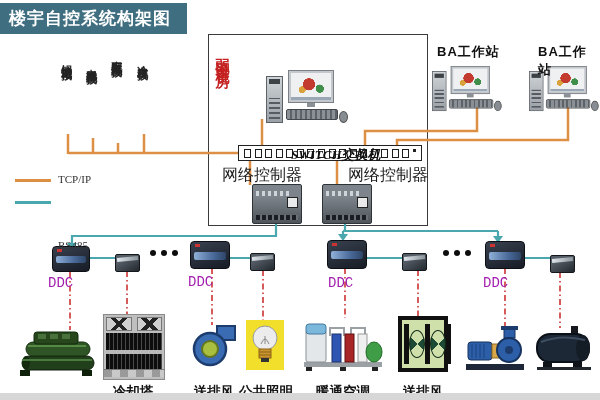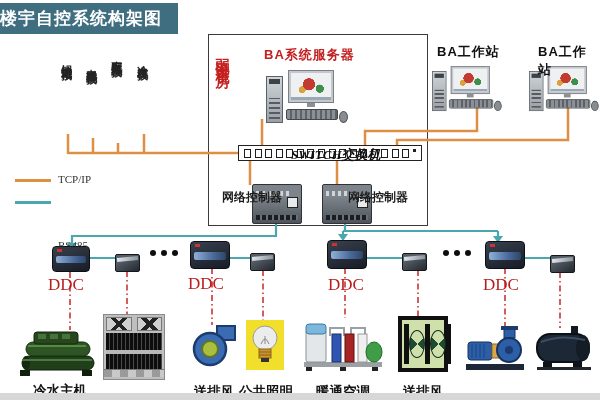--- a/index.html
+++ b/index.html
@@ -6,35 +6,35 @@
     --title-bg:#3e6e7f; --title-text:#ffffff;
     --tcpip:#dd8f44; --rs485:#4aa7ae;
     --red:#c42020; --dashred:#cc3333;
   }
   html,body{margin:0;padding:0;background:#888;}
   .stage{position:relative;width:600px;height:400px;background:#ffffff;overflow:hidden;
          font-family:"Liberation Sans",sans-serif;color:#222;}
   .abs{position:absolute;}
   
   .titlebar{left:0;top:3px;width:178px;height:31px;background:var(--title-bg);color:var(--title-text);
-            font-size:17px;font-weight:700;line-height:31px;letter-spacing:1px;z-index:4;}
+            font-size:17px;font-weight:700;line-height:31px;padding-left:9px;letter-spacing:1px;z-index:4;}
   
   .vlabel{writing-mode:vertical-rl;text-orientation:upright;font-size:11px;font-weight:700;
           color:#242424;line-height:1.15;letter-spacing:1px;z-index:4;}
   .roomlabel{writing-mode:vertical-rl;text-orientation:upright;font-size:14px;font-weight:700;
           color:var(--red);line-height:1.22;letter-spacing:3px;z-index:4;}
   
   .legend-line{height:3px;width:36px;z-index:4;}
   .legend-text{font-family:"Liberation Serif",serif;font-size:11px;color:#333;z-index:4;}
   
   .roombox{left:208px;top:34px;width:218px;height:190px;border:1.5px solid #3a3a3a;background:transparent;z-index:1;}
   .redtitle{color:var(--red);font-weight:700;font-size:13px;letter-spacing:1px;z-index:4;}
   .switchlabel{font-family:"Liberation Serif",serif;font-style:italic;font-weight:700;font-size:13px;color:#111;z-index:4;}
-  .ctrl-label{font-size:12px;font-weight:700;color:#1c1c1c;z-index:4;margin-top:24px;}
-  .ddc-label{font-family:Liberation Serif, serif;font-size:17px;color:#b91c1c;z-index:4;}
+  .ctrl-label{font-size:16px;font-weight:400;color:#1c1c1c;z-index:4;}
+  .ddc-label{font-family:Liberation Mono, monospace;font-size:14px;color:#a21caf;z-index:4;}
   .equip-label{font-size:13.5px;font-weight:700;color:#151515;text-align:center;z-index:4;}
   
   .switchbar{left:238px;top:145px;width:184px;height:16px;background:#fff;border:1.5px solid #222;
              display:flex;align-items:center;justify-content:space-between;padding:0 5px;box-sizing:border-box;z-index:3;}
   .port{width:7px;height:9px;border:1.5px solid #1d1d1d;background:#fff;box-sizing:border-box;flex:none;}
   .portmark{width:3px;height:3px;background:#222;flex:none;align-self:flex-start;margin-top:3px;}
   
   .pc{width:80px;height:54px;z-index:3;}
   .pc .tower{position:absolute;left:0;top:6px;width:15px;height:45px;background:linear-gradient(#cfd4d8,#9aa0a6);
              border:1px solid #5c6268;}
@@ -129,21 +129,20 @@
   <div class="abs vlabel" style="left:110px;top:52px;">变配电系统接口</div>
   <div class="abs vlabel" style="left:136px;top:56px;">冷水主机接口</div>
 
   <div class="abs legend-line" style="left:15px;top:179px;background:var(--tcpip);"></div>
   <div class="abs legend-text" style="left:58px;top:173px;">TCP/IP</div>
   <div class="abs legend-line" style="left:15px;top:201px;background:var(--rs485);"></div>
   <div class="abs legend-text" style="left:58px;top:195px;margin-top:44px;">RS485</div>
 
   <div class="abs roombox"></div>
   <div class="abs roomlabel" style="left:214px;top:47px;">弱电设备机房</div>
-  <div class="abs redtitle" style="left:264px;top:46px;">BA系统服务器</div>
 
   <div class="abs pc" style="left:266px;top:70px;">
     <div class="tower"></div>
     <div class="monitor">
         <div class="screen"></div>
       </div>
     <div class="stand"></div>
     <div class="kbd"></div>
     <div class="mouse"></div>
   </div>
@@ -285,20 +284,20 @@
       <rect x="36" y="0" width="7" height="10" fill="#15181c"></rect>
       <rect x="2" y="8" width="52" height="28" rx="13" fill="#1d2836" stroke="#0b1118" stroke-width="2"></rect>
       <ellipse cx="48" cy="22" rx="7" ry="13" fill="#141c26"></ellipse>
       <path d="M6,16 q20,-8 44,-2" stroke="#3d4d60" stroke-width="2" fill="none"></path>
       <rect x="8" y="36" width="9" height="7" fill="#0e1319"></rect>
         <rect x="38" y="36" width="9" height="7" fill="#0e1319"></rect>
       <rect x="2" y="41" width="54" height="3" fill="#20262c"></rect>
     </svg>
   </div>
 
-  <div class="abs equip-label" style="left:20px;top:382px;width:80px;">冷水主机</div>
+  <div class="abs equip-label" style="left:103px;top:383px;width:60px;">冷却塔</div>
   <div class="abs equip-label" style="left:187px;top:383px;width:54px;">送排风</div>
   <div class="abs equip-label" style="left:306px;top:383px;width:74px;">暖通空调</div>
   <div class="abs equip-label" style="left:238px;top:383px;width:56px;">公共照明</div>
   <div class="abs equip-label" style="left:396px;top:383px;width:54px;">送排风</div>
 
   <div class="abs strip-bottom"></div>
 </div>
 
 </body></html>

